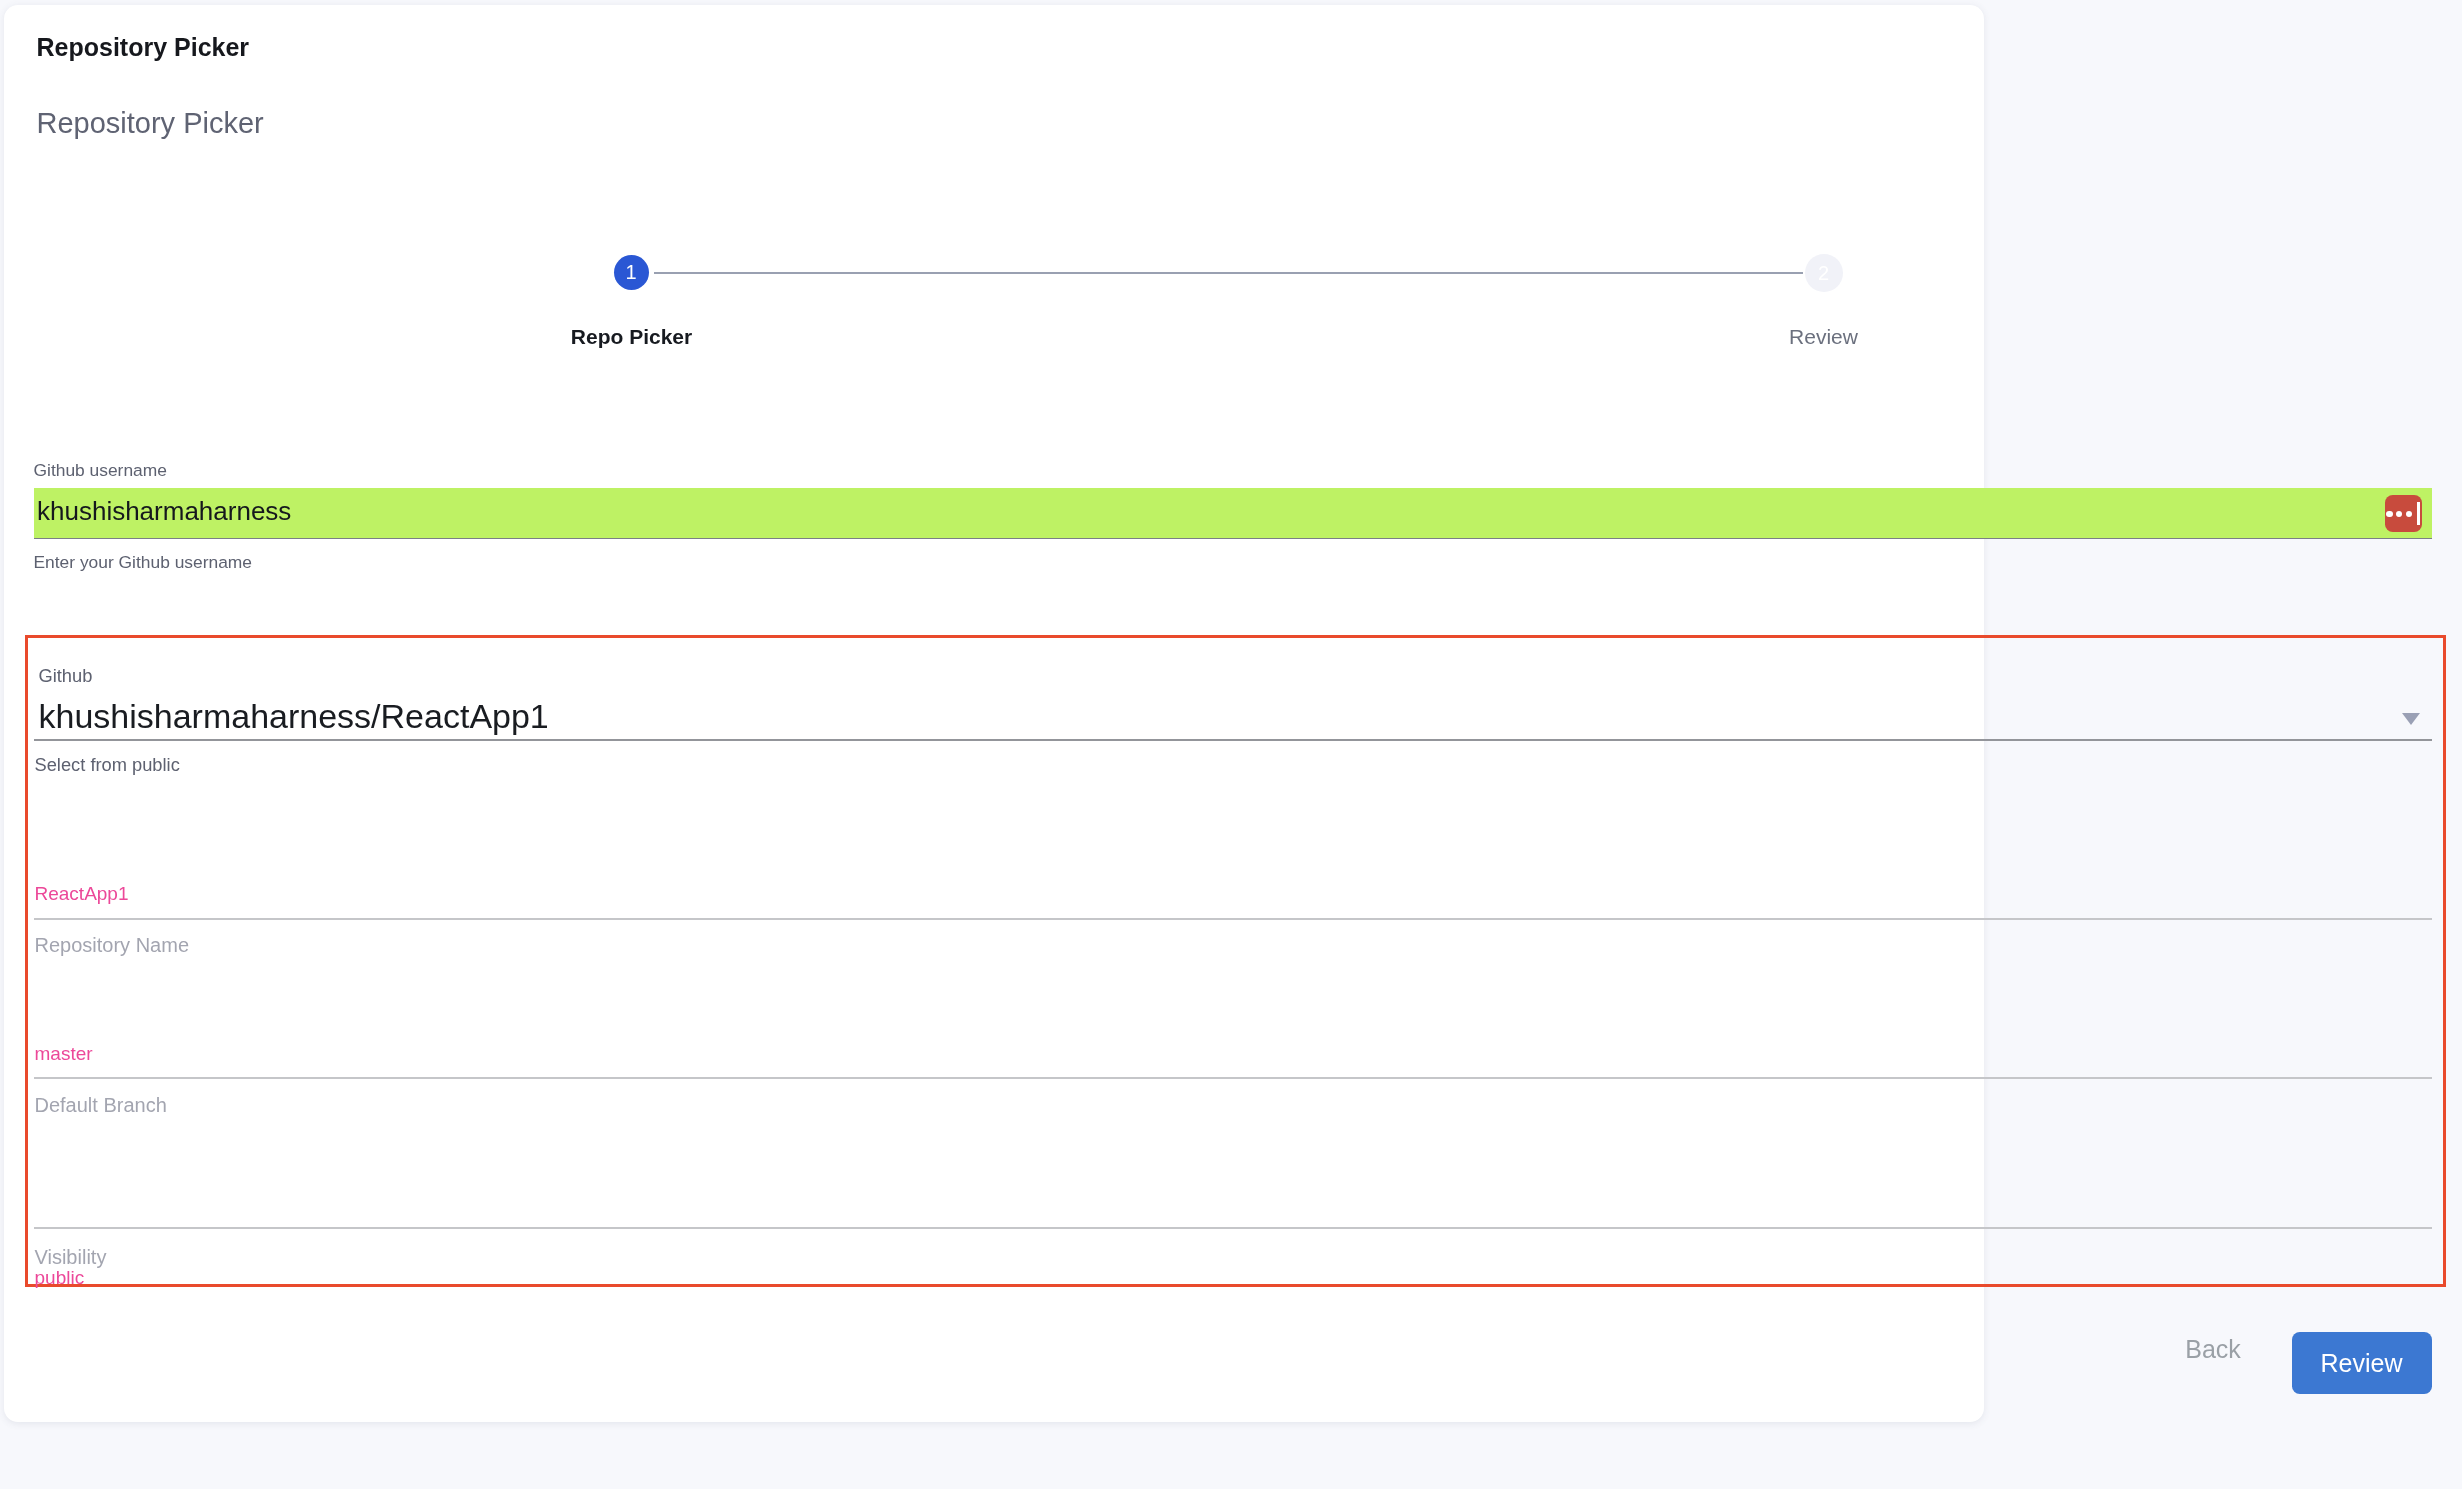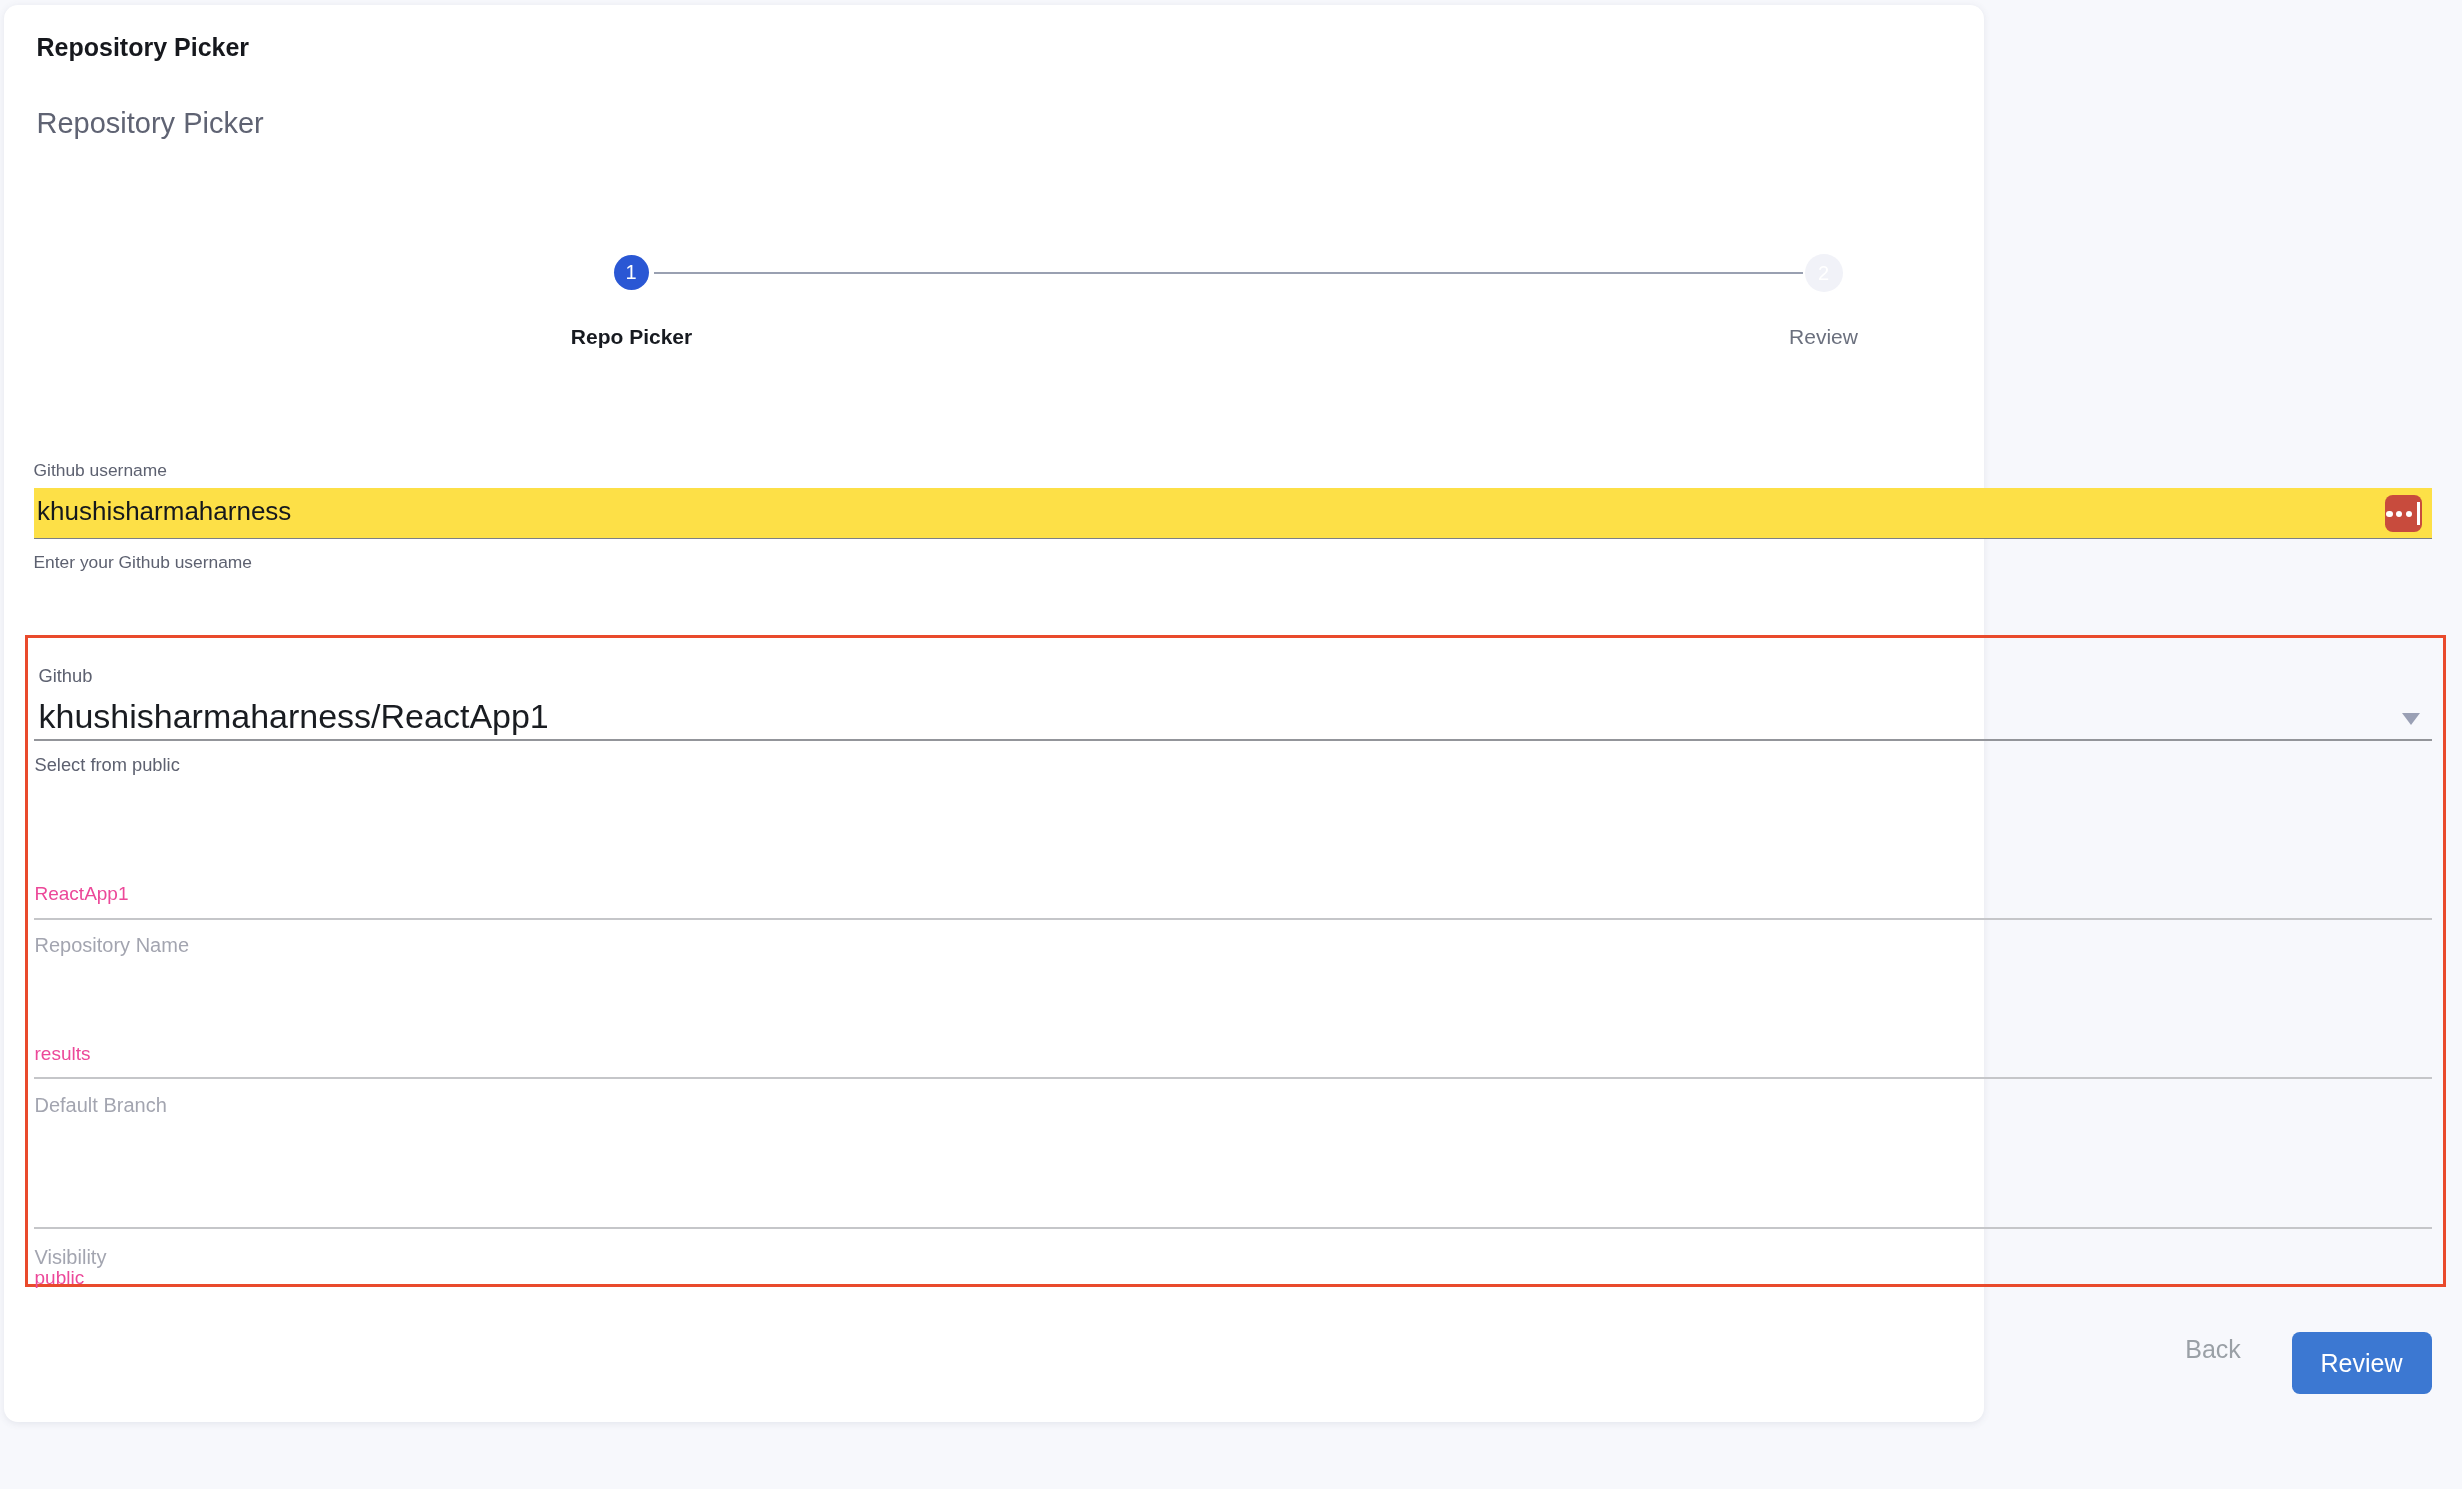--- a/index.html
+++ b/index.html
@@ -35,21 +35,21 @@
   .step-circle.inactive { left:1801px; top:249px; width:38px; height:38px; background:#f1f2f8; color:#ffffff; }
   .step-connector { left:650px; top:267px; width:1149px; height:1.7px; background:#99a0b1; }
   .step-label { width:262px; top:319px; text-align:center; font-size:21px; line-height:26px; }
   .step-label.active { left:497px; font-weight:700; color:#171a20; }
   .step-label.inactive { left:1689px; font-weight:400; color:#6b707e; }
   
   .field-label-sm { font-size:17.4px; color:#5d6170; line-height:22px; }
   .username-label { left:30px; top:454px; }
   .username-input {
     left:30px; top:483px; width:2398px; height:51px;
-    background:#fde047; border:none; outline:none;
+    background:#bef264; border:none; outline:none;
     border-bottom:1.7px solid #7b7f86;
     font-family:"Liberation Sans","DejaVu Sans",sans-serif;
     font-size:26px; color:#15181d; padding:0 49px 3.5px 3.5px;
   }
   .username-helper { left:30px; top:546px; }
   .pm-icon {
     left:2381px; top:490px; width:37px; height:37px;
     background:#c84b3d; border-radius:7.8px;
     display:flex; align-items:center; justify-content:center; gap:3.5px;
     cursor:pointer;
@@ -125,21 +125,21 @@
   <div class="abs select-label">Github</div>
   <div class="abs select-value">khushisharmaharness/ReactApp1</div>
   <div class="abs caret-down"></div>
   <div class="abs select-underline"></div>
   <div class="abs select-helper">Select from public</div>
 
   <div class="abs detail-value dv-0">ReactApp1</div>
   <div class="abs detail-underline du-0"></div>
   <div class="abs detail-label dl-0">Repository Name</div>
 
-  <div class="abs detail-value dv-1">results</div>
+  <div class="abs detail-value dv-1">master</div>
   <div class="abs detail-underline du-1"></div>
   <div class="abs detail-label dl-1">Default Branch</div>
 
   <div class="abs detail-value dv-2">public</div>
   <div class="abs detail-underline du-2"></div>
   <div class="abs detail-label dl-2">Visibility</div>
 
   <button class="abs back-button">Back</button>
   <button class="abs review-button">Review</button>
 

